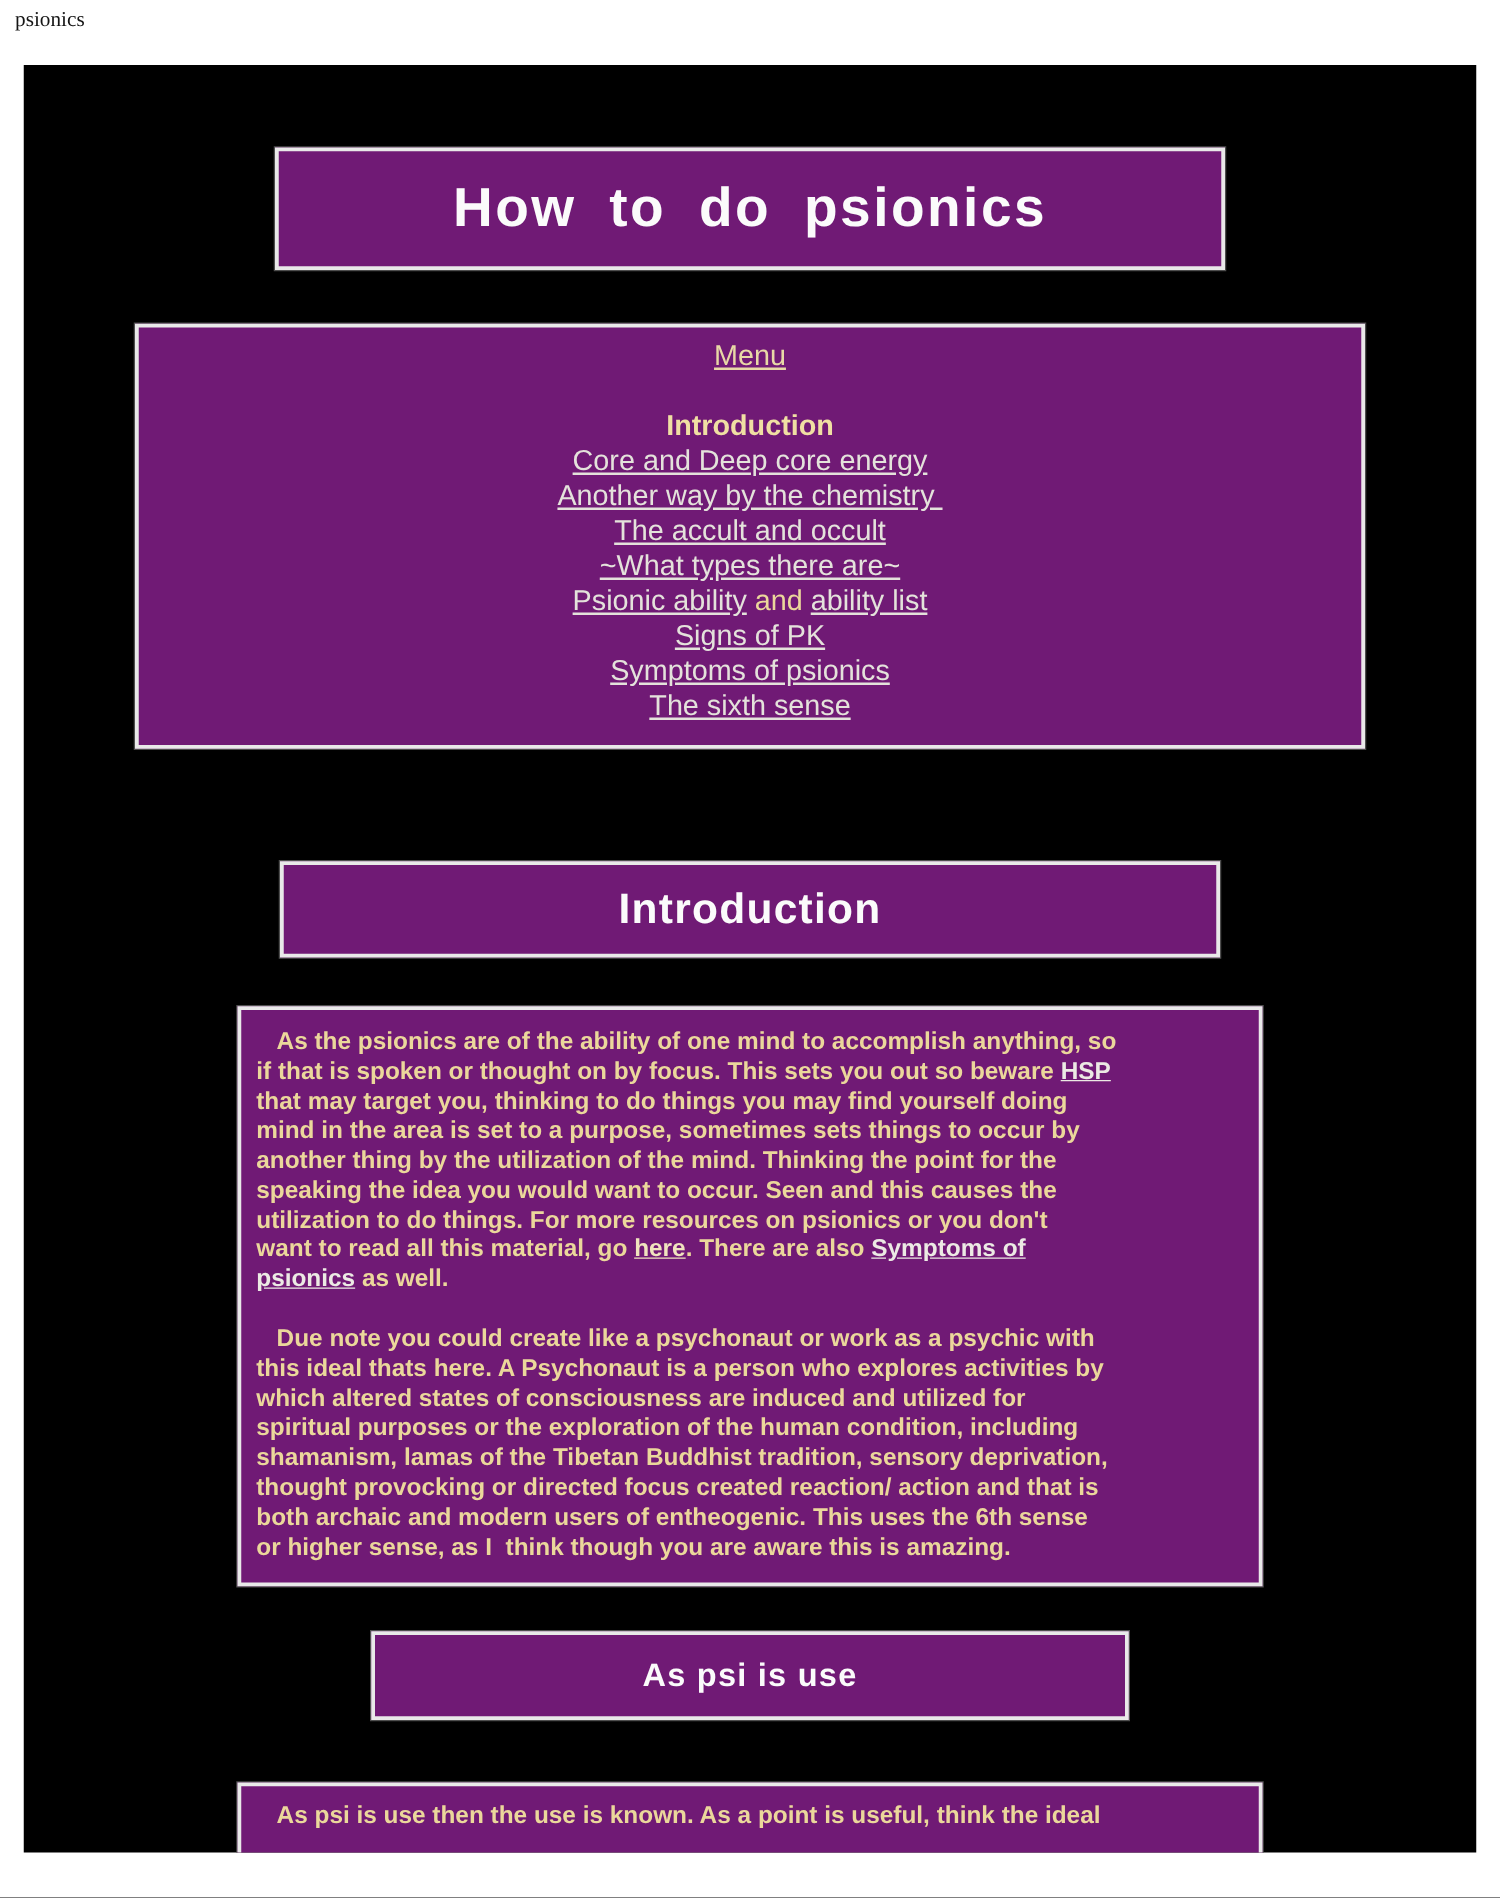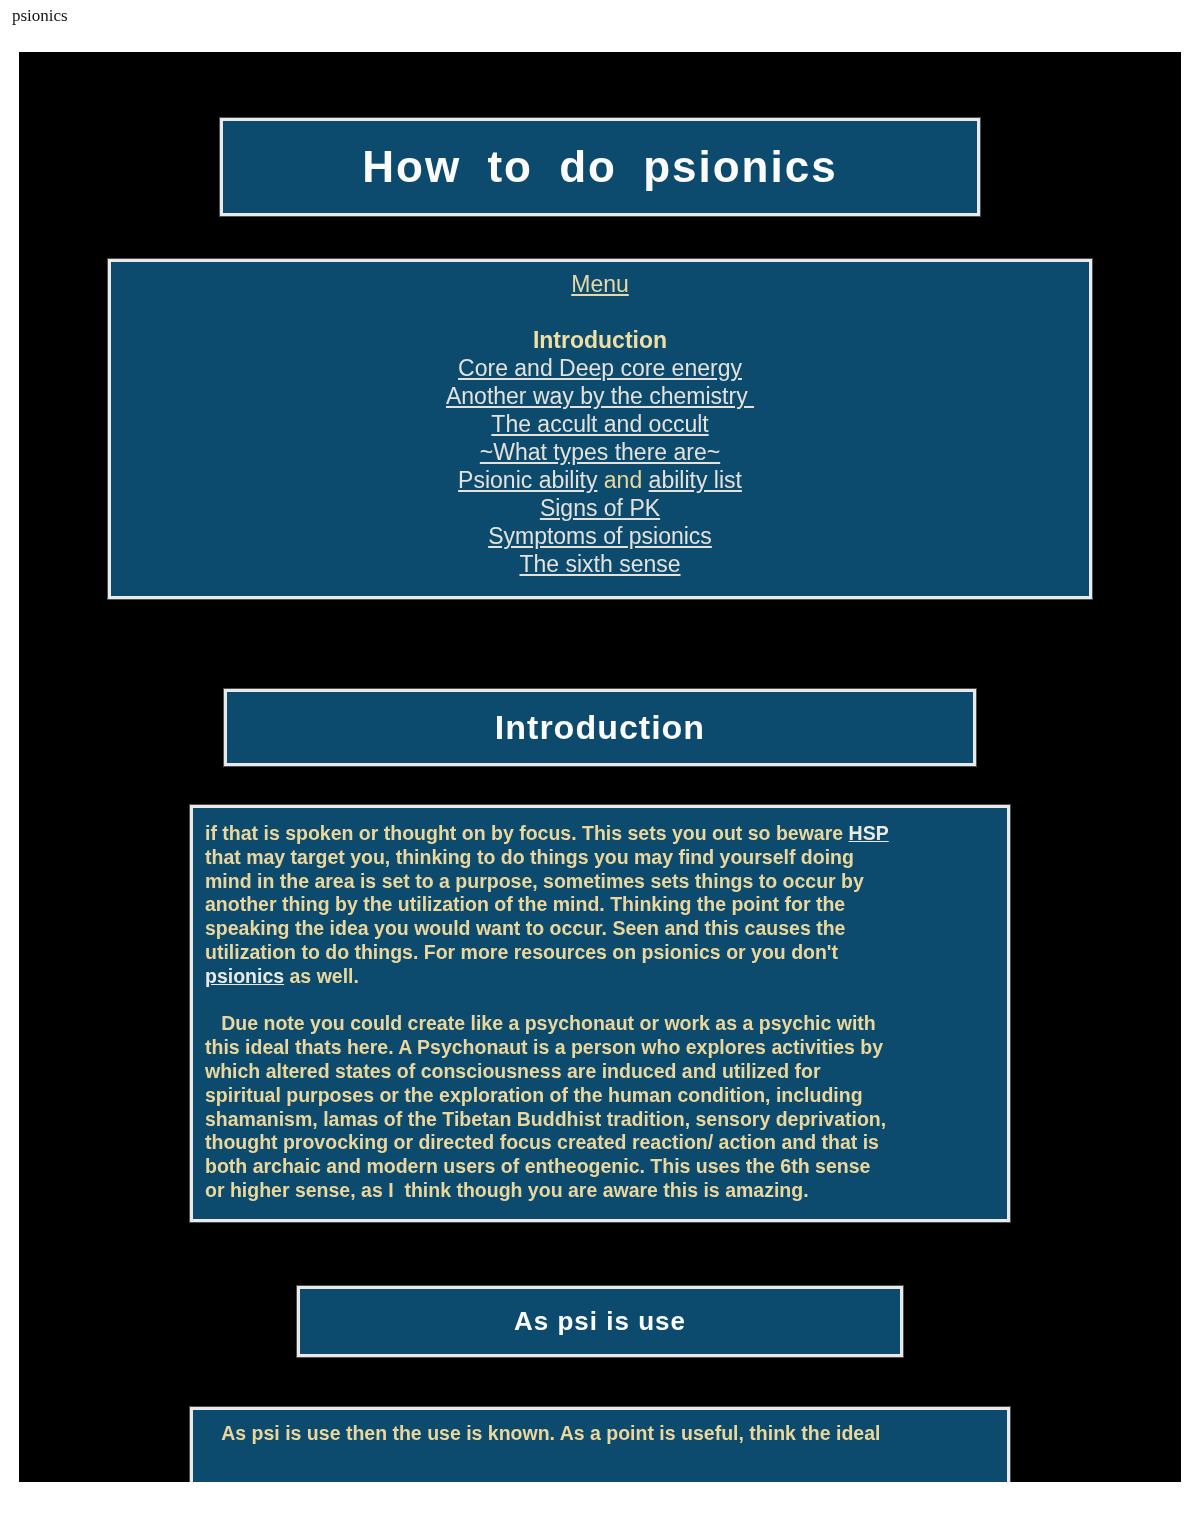--- a/index.html
+++ b/index.html
@@ -9,39 +9,39 @@
   }
   .page-header{
     position:absolute;top:6px;left:12px;
     font-family:"Liberation Serif",serif;font-size:17px;color:#151515;
   }
   .content{
     position:absolute;top:52px;left:19px;width:1162px;height:1430px;
     background:#000000;overflow:hidden;
   }
   .framed{
-    background:#0c4a6e;box-sizing:border-box;
+    background:#701a75;box-sizing:border-box;
     border:3px solid #e9e9e9;
     box-shadow:0 0 0 1px #4e4e4e;
   }
   .title-box{width:760px;margin:66px auto 0;padding:21px 0;text-align:center;}
   .title-text{font-size:44px;font-weight:bold;color:#fbfbfb;letter-spacing:2px;word-spacing:12px;}
   .menu-box{
     width:984px;margin:43px auto 0;padding:8px 10px 18px;text-align:center;
     font-size:23px;line-height:28px;color:#EBD79B;
   }
   .menu-list{margin-top:28px;}
   .intro-heading-box{width:752px;margin:90px auto 0;padding:16px 0;text-align:center;}
   .intro-heading-text{font-size:34px;font-weight:bold;color:#fbfbfb;letter-spacing:1px;}
   .text-box{
     width:820px;margin:39px auto 0;padding:14px 12px 16px;
     font-size:19.5px;line-height:1.22;font-weight:bold;color:#EBD79B;text-align:left;
   }
   .para + .para{margin-top:24px;}
-  .psi-box{width:606px;margin:64px auto 0;padding:17px 0;text-align:center;}
+  .psi-box{width:606px;margin:36px auto 0;padding:17px 0;text-align:center;}
   .psi-text{font-size:26px;font-weight:bold;color:#fbfbfb;letter-spacing:1px;}
   .bottom-box{
     width:820px;margin:50px auto 0;padding:12px 12px 16px;height:120px;
     font-size:19.5px;line-height:1.22;font-weight:bold;color:#EBD79B;text-align:left;
   }
   a{cursor:pointer;}
   .lnk-white{color:#ECEAE4;text-decoration:underline;}
   .lnk-cream{color:#F0E4BE;text-decoration:underline;}
   .menu-box .lnk-white{color:#E4E2DB;}
   .menu-box .lnk-cream{color:#E8D8A6;}
@@ -74,26 +74,28 @@
         <div><a href="#" class="lnk-white">The sixth sense</a></div>
       </div>
   </div>
 
   <div class="framed intro-heading-box">
     <span class="intro-heading-text">Introduction</span>
   </div>
 
   <div class="framed text-box" id="intro-text">
       <div class="para">
+        <div><span class="txt">&nbsp;&nbsp;&nbsp;As the psionics are of the ability of one mind to accomplish anything, so</span></div>
         <div><span class="txt">if that is spoken or thought on by focus. This sets you out so beware </span><a href="#" class="lnk-white">HSP</a></div>
         <div><span class="txt">that may target you, thinking to do things you may find yourself doing</span></div>
         <div><span class="txt">mind in the area is set to a purpose, sometimes sets things to occur by</span></div>
         <div><span class="txt">another thing by the utilization of the mind. Thinking the point for the</span></div>
         <div><span class="txt">speaking the idea you would want to occur. Seen and this causes the</span></div>
         <div><span class="txt">utilization to do things. For more resources on psionics or you don't</span></div>
+        <div><span class="txt">want to read all this material, go </span><a href="#" class="lnk-cream">here</a><span class="txt">. There are also </span><a href="#" class="lnk-white">Symptoms of</a></div>
         <div><a href="#" class="lnk-white">psionics</a><span class="txt"> as well.</span></div>
       </div>
       <div class="para">
         <div><span class="txt">&nbsp;&nbsp;&nbsp;Due note you could create like a psychonaut or work as a psychic with</span></div>
         <div><span class="txt">this ideal thats here. A Psychonaut is a person who explores activities by</span></div>
         <div><span class="txt">which altered states of consciousness are induced and utilized for</span></div>
         <div><span class="txt">spiritual purposes or the exploration of the human condition, including</span></div>
         <div><span class="txt">shamanism, lamas of the Tibetan Buddhist tradition, sensory deprivation,</span></div>
         <div><span class="txt">thought provocking or directed focus created reaction/ action and that is</span></div>
         <div><span class="txt">both archaic and modern users of entheogenic. This uses the 6th sense</span></div>

